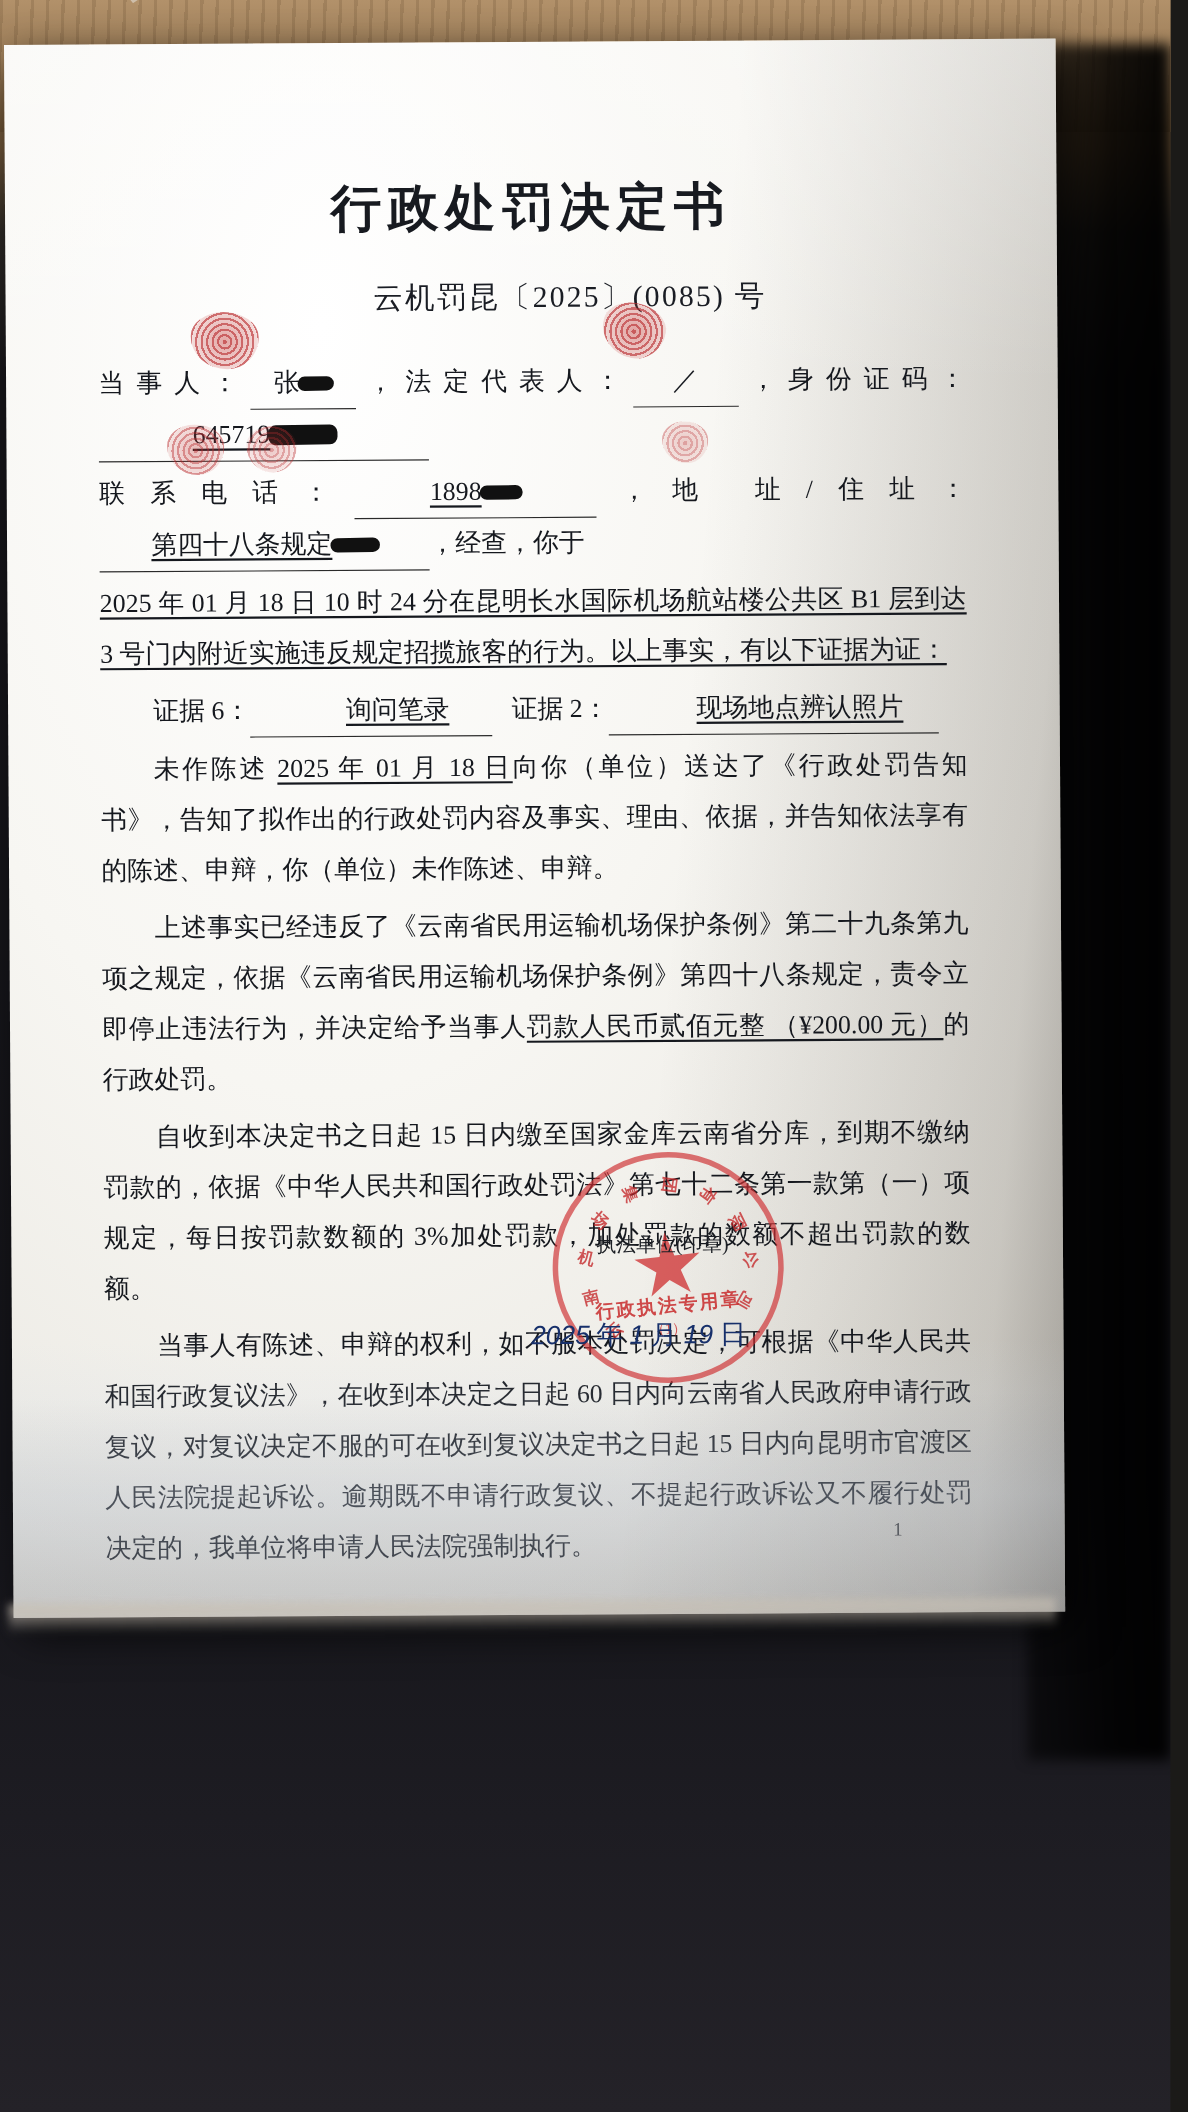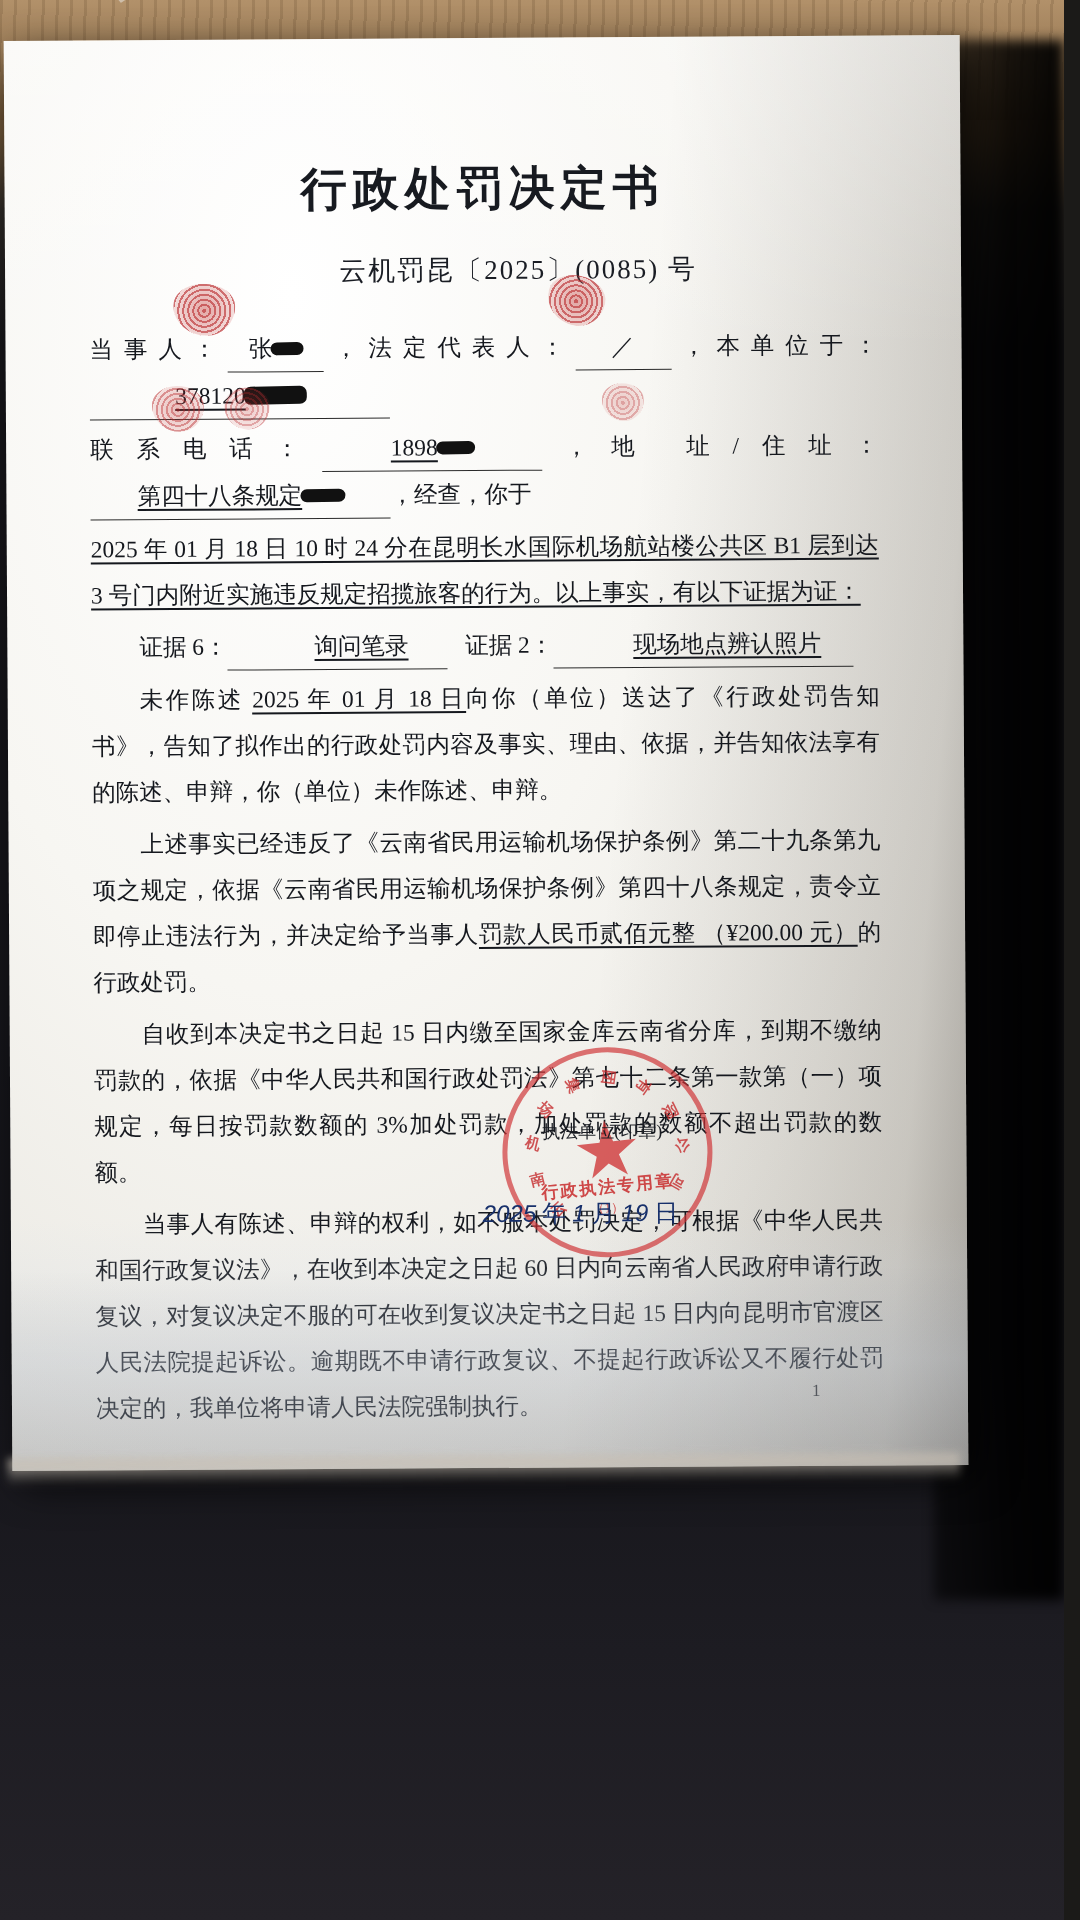--- a/index.html
+++ b/index.html
@@ -285,21 +285,21 @@
   <div id="paper">
 
     <div class="content">
 
       <h1 class="doc-title">行政处罚决定书</h1>
       <div class="doc-number">云机罚昆〔2025〕(0085) 号</div>
 
       <div class="body-text">
 
         <p class="para noindent">
-          <span>当事人：</span><span class="blank"><span>张</span><span class="redact">&nbsp;&nbsp;&nbsp;&nbsp;&nbsp;</span></span>，<span>法定代表人：</span><span class="blank">／</span>，<span>本单位于：</span><span class="blank w4 u"><span>378120</span><span class="redact tall">&nbsp;&nbsp;&nbsp;&nbsp;&nbsp;&nbsp;&nbsp;&nbsp;&nbsp;&nbsp;</span></span>
+          <span>当事人：</span><span class="blank"><span>张</span><span class="redact">&nbsp;&nbsp;&nbsp;&nbsp;&nbsp;</span></span>，<span>法定代表人：</span><span class="blank">／</span>，<span>身份证码：</span><span class="blank w4 u"><span>645719</span><span class="redact tall">&nbsp;&nbsp;&nbsp;&nbsp;&nbsp;&nbsp;&nbsp;&nbsp;&nbsp;&nbsp;</span></span>
         </p>
 
         <p class="para noindent">
           <span>联系电话：</span><span class="blank w3 u"><span>1898</span><span class="redact">&nbsp;&nbsp;&nbsp;&nbsp;&nbsp;&nbsp;</span></span>，<span>地 址/住址：</span><span class="blank w4 u"><span>第四十八条规定</span><span class="redact">&nbsp;&nbsp;&nbsp;&nbsp;&nbsp;&nbsp;&nbsp;</span></span><span>，经查，你于</span>
         </p>
 
         <p class="para noindent u">2025 年 01 月 18 日 10 时 24 分在昆明长水国际机场航站楼公共区 B1 层到达 3 号门内附近实施违反规定招揽旅客的行为。以上事实，有以下证据为证：</p>
 
         <p class="para">
           <span>证据 6：</span><span class="blank w3 u">询问笔录</span>

